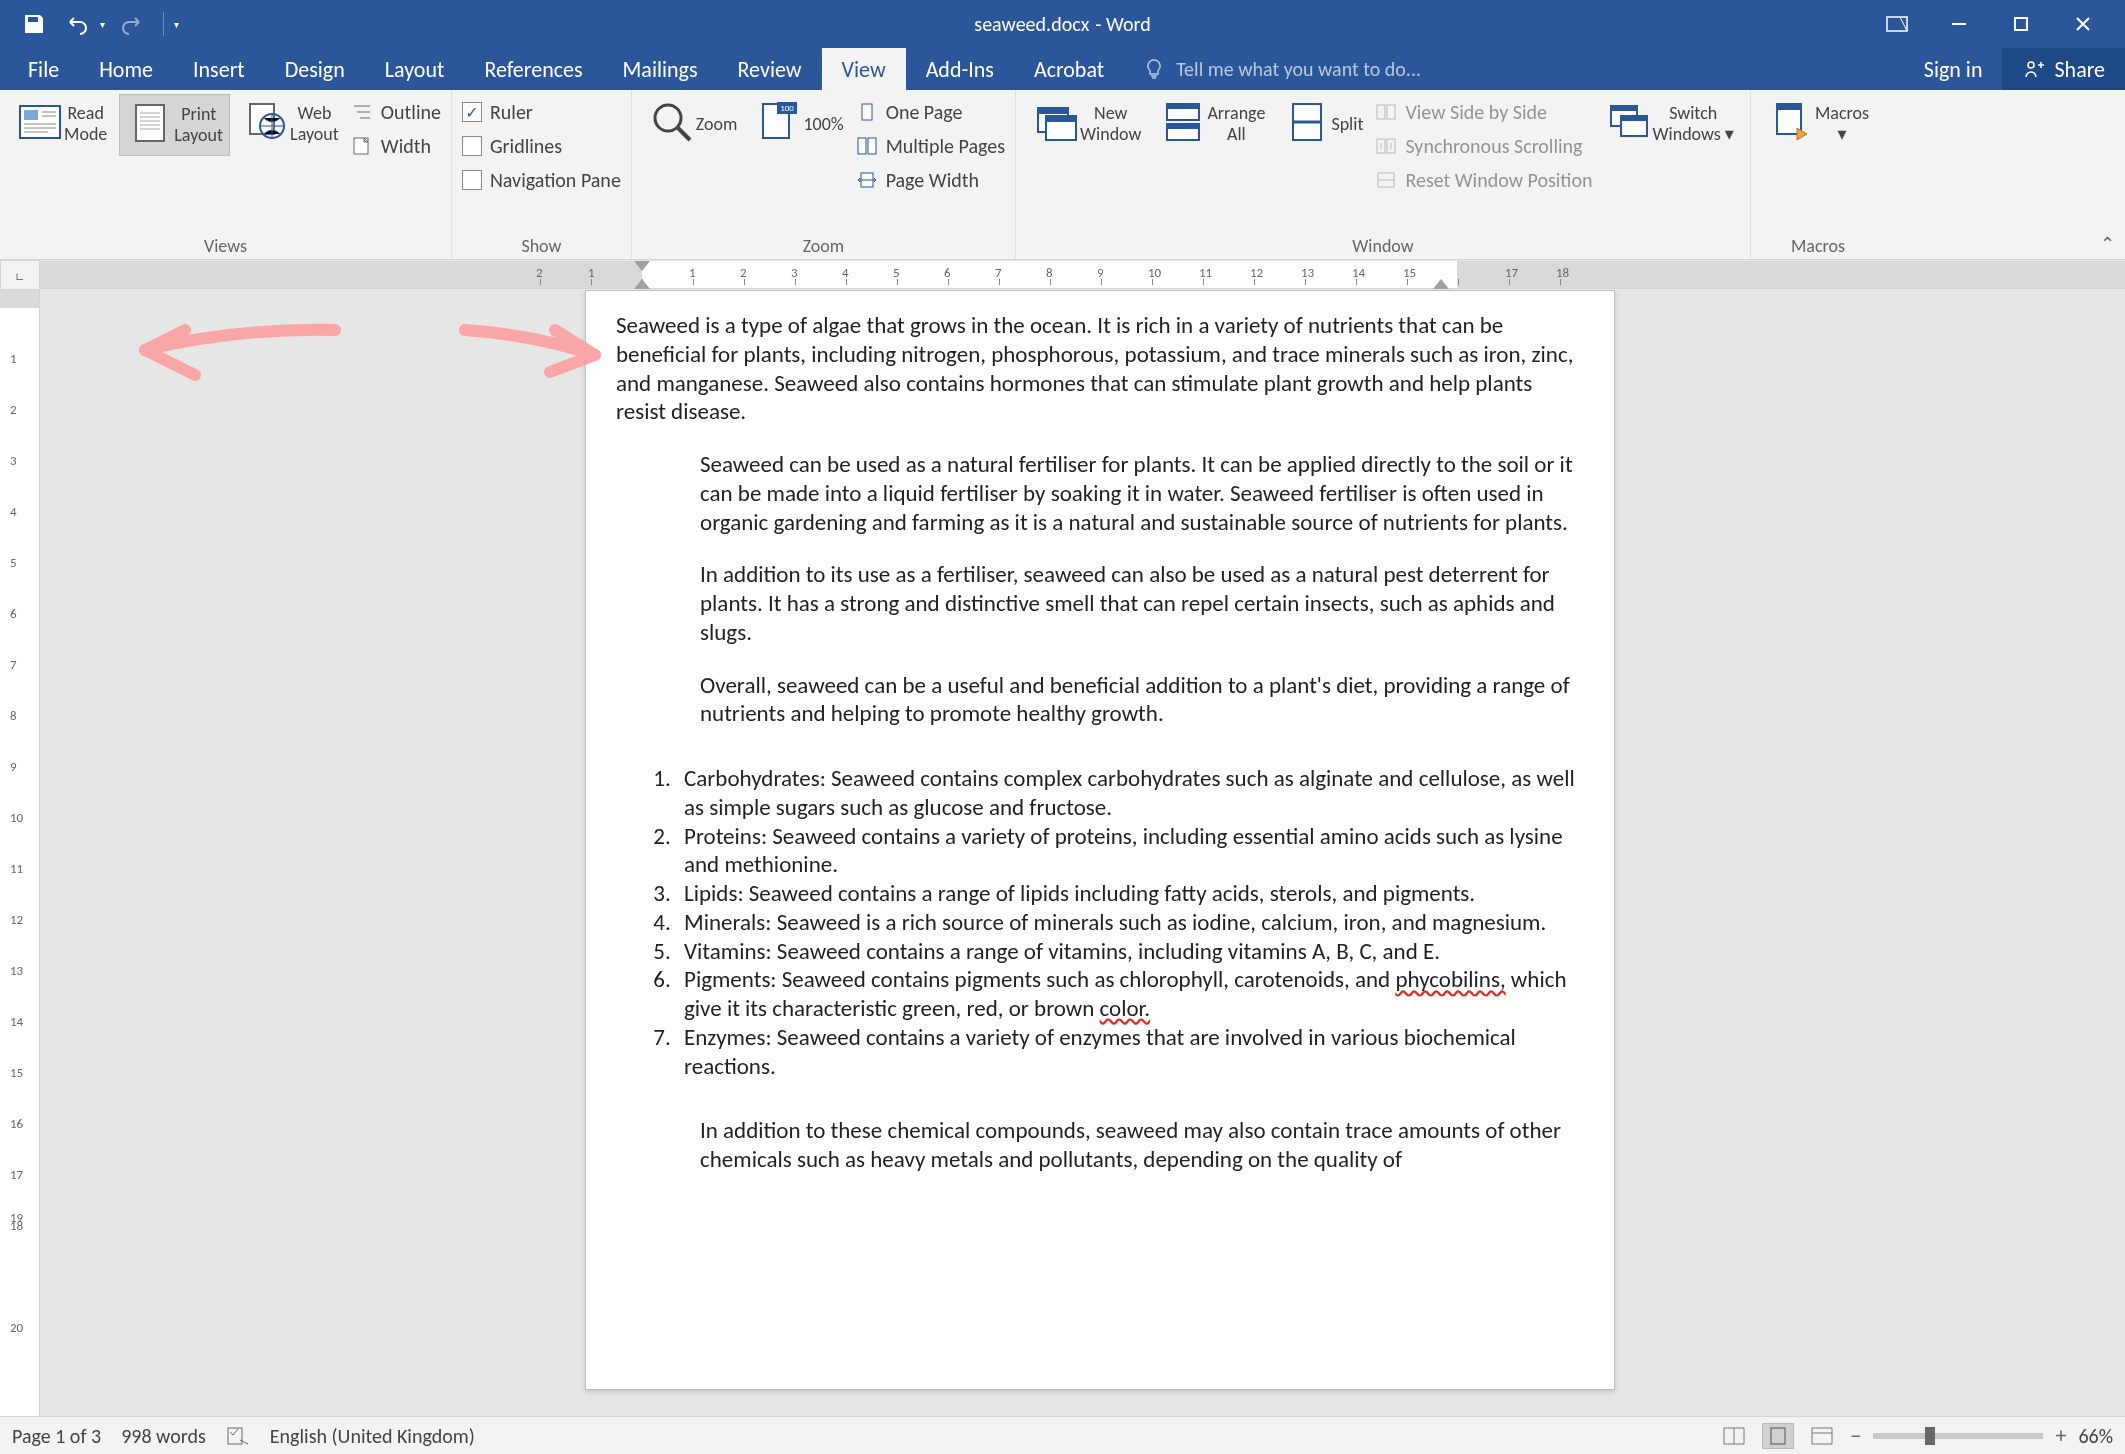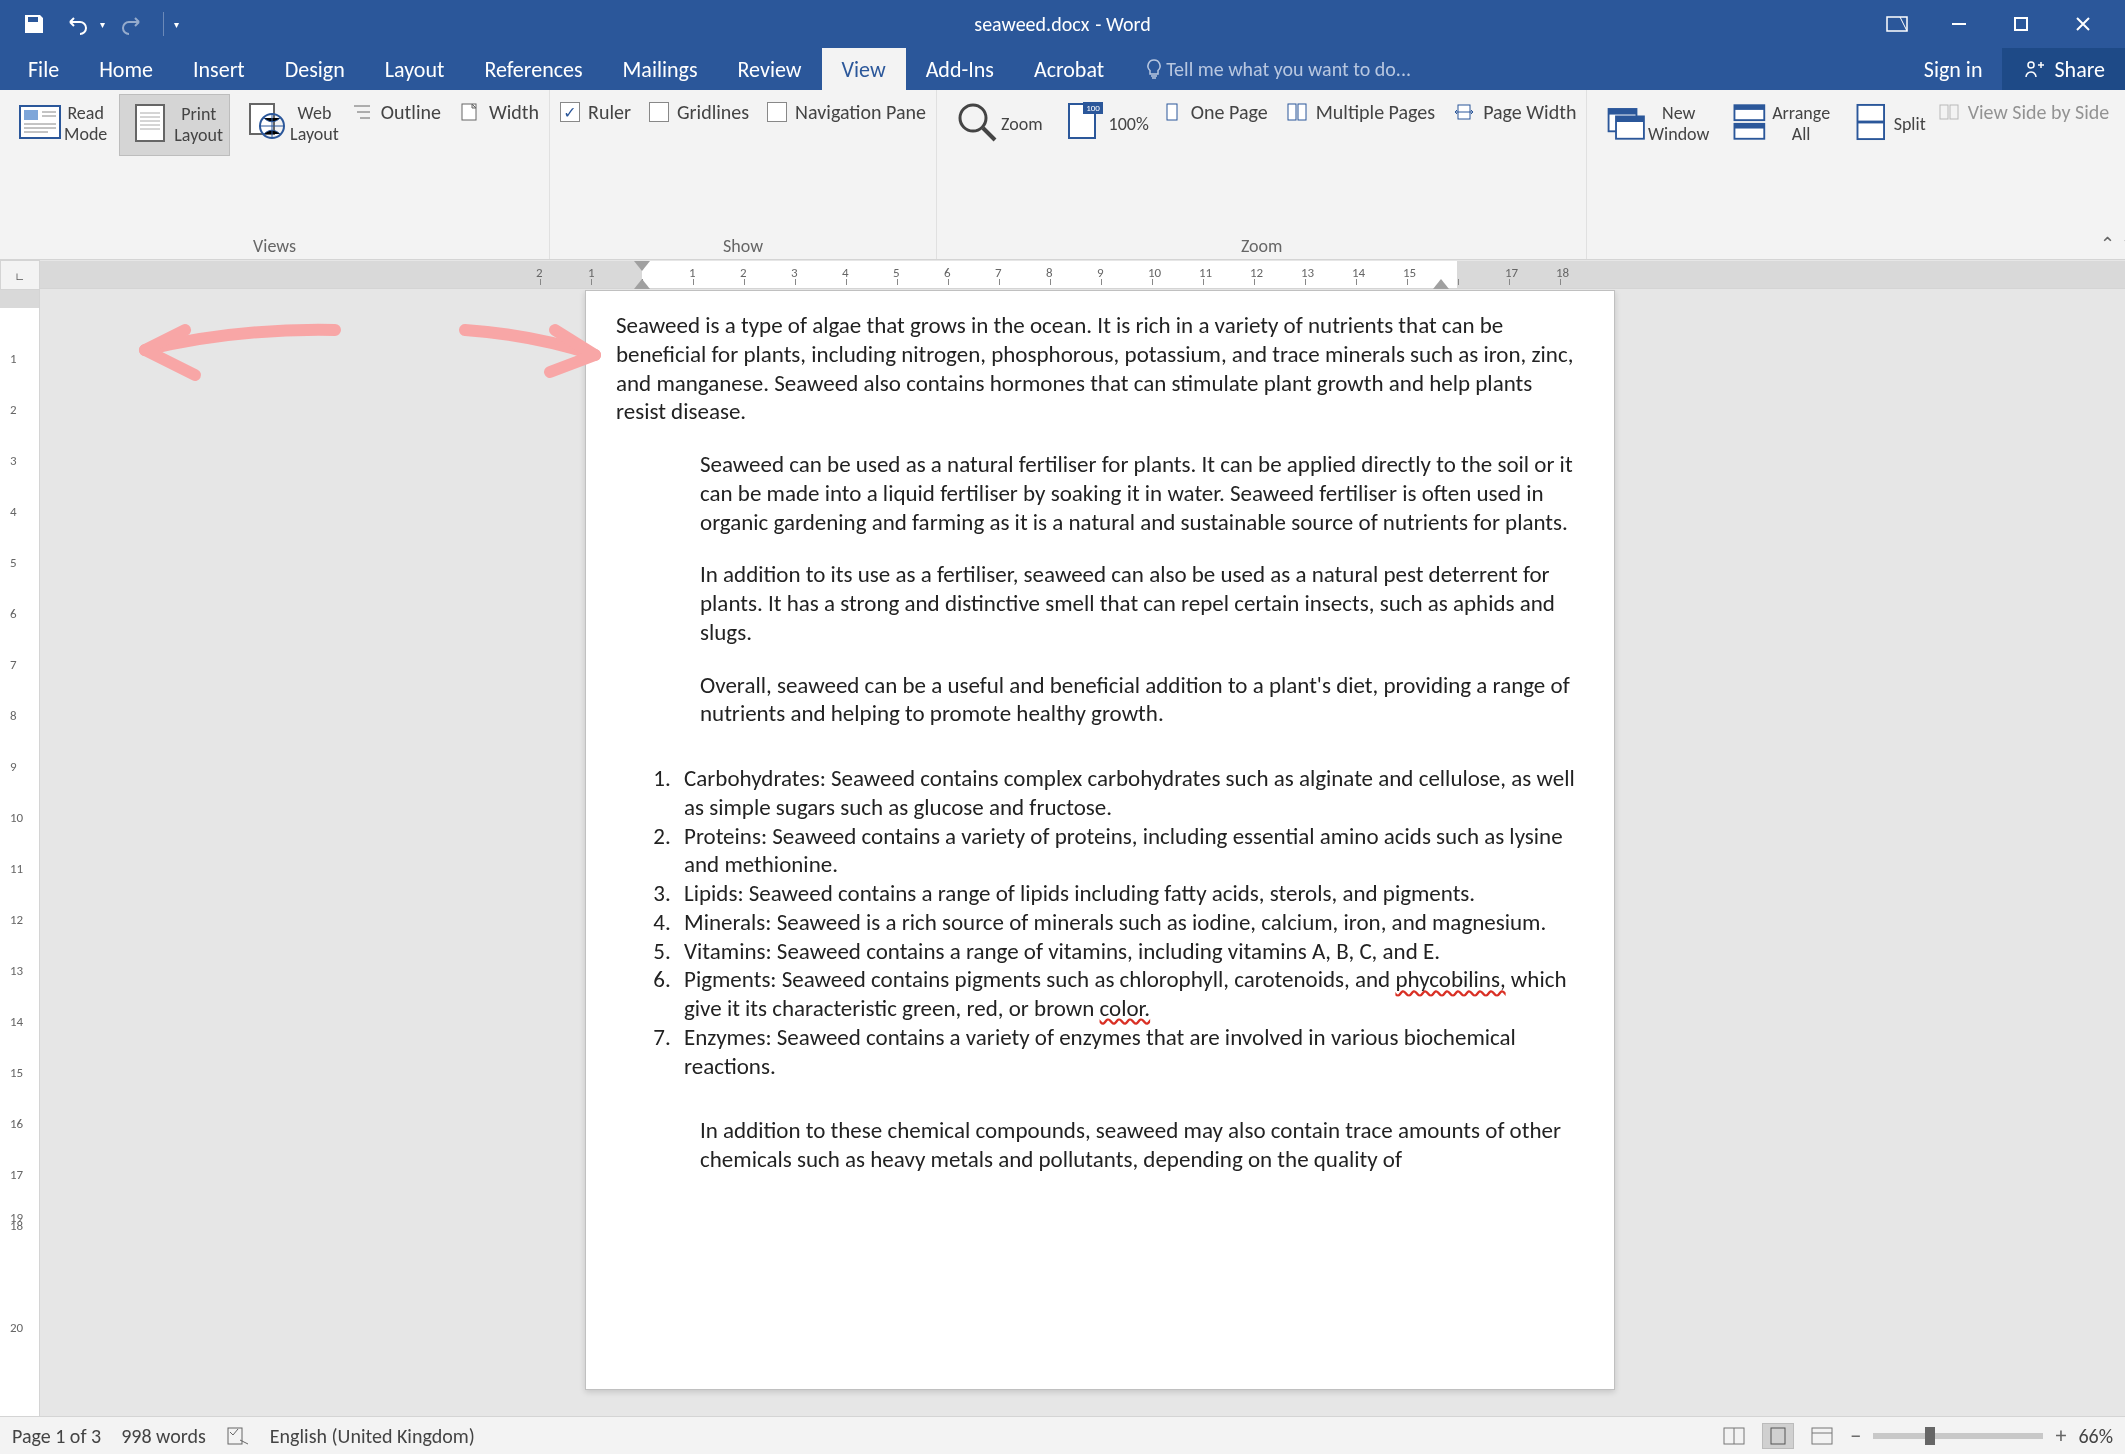--- a/index.html
+++ b/index.html
@@ -12,35 +12,35 @@
 .qat-sep { width: 1px; height: 24px; background: rgba(255,255,255,0.3); margin: 0 6px; }
 .qat-drop { font-size: 10px; margin-left: -4px; color: #fff; }
 .title-center { position: absolute; left: 50%; transform: translateX(-50%); font-size: 20px; color: #fff; display: flex; gap: 6px; }
 .title-right { margin-left: auto; display: flex; align-items: center; gap: 18px; padding-right: 20px; }
 .win-btn { width: 44px; height: 32px; display: flex; align-items: center; justify-content: center; color: #fff; font-size: 16px; }
 
 
 .tab-strip { height: 42px; background: #2b579a; display: flex; align-items: stretch; color: #fff; padding-left: 8px; }
 .tab { padding: 0 20px; display: flex; align-items: center; font-size: 22px; cursor: pointer; }
 .tab.active { background: #f3f3f3; color: #2b579a; }
-.tell-me { flex: 0 0 auto; display: flex; align-items: center; padding: 0 18px; color: #b8c7e0; font-size: 20px; }
+.tell-me { flex: 0 0 auto; display: flex; align-items: center; gap: 10px; padding: 0 18px; color: #b8c7e0; font-size: 20px; }
 .tab-spacer { flex: 1; }
 .signin { padding: 0 20px; display: flex; align-items: center; font-size: 22px; }
 .share { padding: 0 20px; display: flex; align-items: center; gap: 8px; font-size: 22px; background: #1e4a87; }
 
 
 .ribbon { background: #f3f3f3; border-bottom: 1px solid #d4d4d4; display: flex; height: 170px; position: relative; }
 .ribbon-group { border-right: 1px solid #e0e0e0; display: flex; flex-direction: column; padding: 4px 10px 2px 10px; }
 .ribbon-group-body { flex: 1; display: flex; align-items: flex-start; gap: 6px; }
 .ribbon-group-label { text-align: center; font-size: 18px; color: #666; padding-top: 2px; }
 .big-btn { display: flex; align-items: center; justify-content: center; padding: 4px 6px; min-width: 70px; cursor: pointer; }
 .big-btn.sel { background: #d5d5d5; border: 1px solid #bdbdbd; }
 .big-btn .icon { width: 48px; height: 48px; margin-bottom: 4px; }
 .big-btn .lbl { font-size: 18px; color: #444; text-align: center; line-height: 1.15; }
-.stack { display: flex; flex-direction: row; gap: 18px; padding-top: 6px; }
+.stack { display: flex; flex-direction: column; gap: 10px; padding-top: 6px; }
 .chk-row, .opt-row { display: flex; align-items: center; gap: 8px; font-size: 20px; color: #444; white-space: nowrap; }
 .chk-box { width: 20px; height: 20px; border: 1px solid #888; background: #fff; display: flex; align-items: center; justify-content: center; font-size: 16px; color: #2b579a; }
 .ribbon-collapse { position: absolute; right: 10px; bottom: 4px; font-size: 18px; color: #666; }
 
 
 .ruler-row { height: 30px; background: #e6e6e6; display: flex; align-items: center; }
 .ruler-corner { width: 40px; height: 30px; background: #f3f3f3; border: 1px solid #d4d4d4; display:flex; align-items:center; justify-content:center; font-size:14px; color:#555;}
 .ruler-h { flex: 1; position: relative; height: 28px; background: #fff; border-bottom: 1px solid #d4d4d4; }
 .ruler-shade { position: absolute; top: 0; bottom: 0; background: #d9d9d9; }
 .ruler-num { position: absolute; top: 4px; font-size: 13px; color: #666; }

